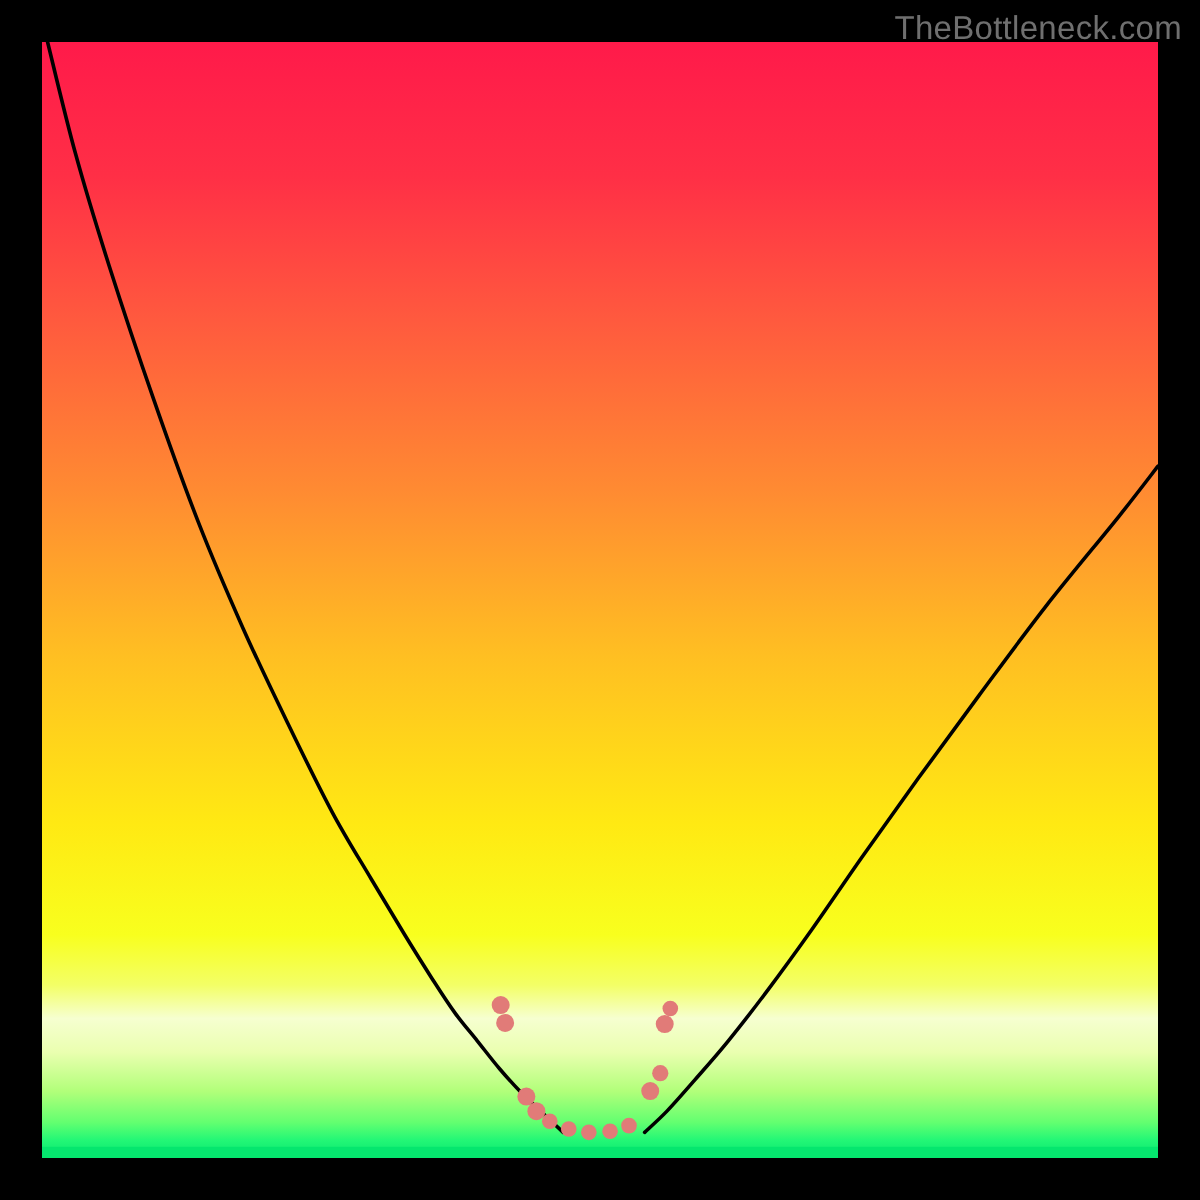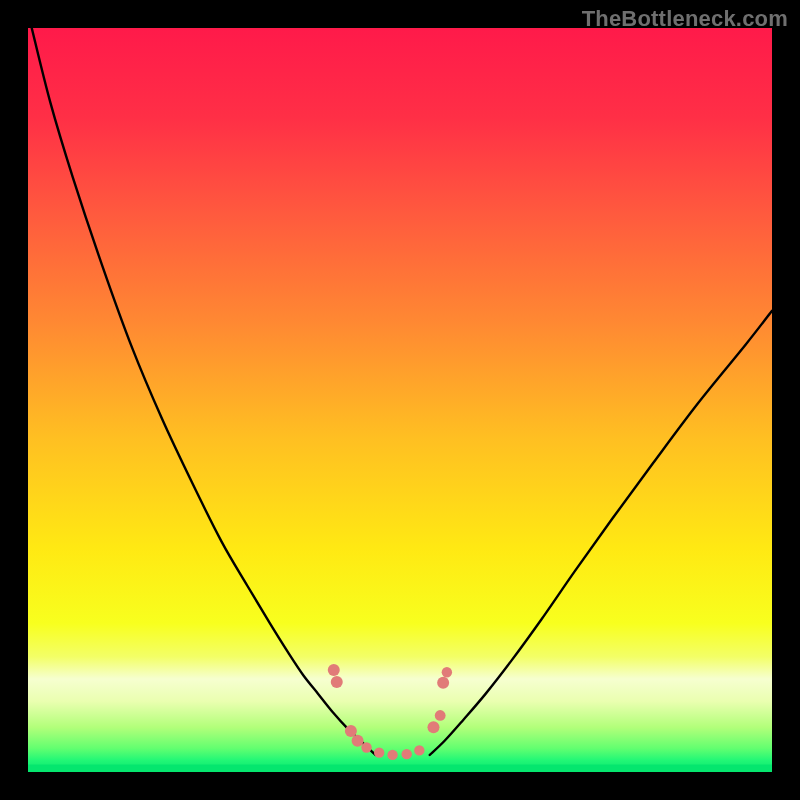--- a/index.html
+++ b/index.html
@@ -26,21 +26,21 @@
     width: 744px;
     height: 744px;
     overflow: hidden;
   }
   .watermark {
     position: absolute;
     top: 6px;
     right: 12px;
     color: #6f6f6f;
     font-size: 22px;
-    font-weight: 700;
+    font-weight: 400;
     letter-spacing: 0.2px;
     z-index: 50;
   }
   svg {
     display: block;
   }
 </style>
 </head>
 <body>
 

